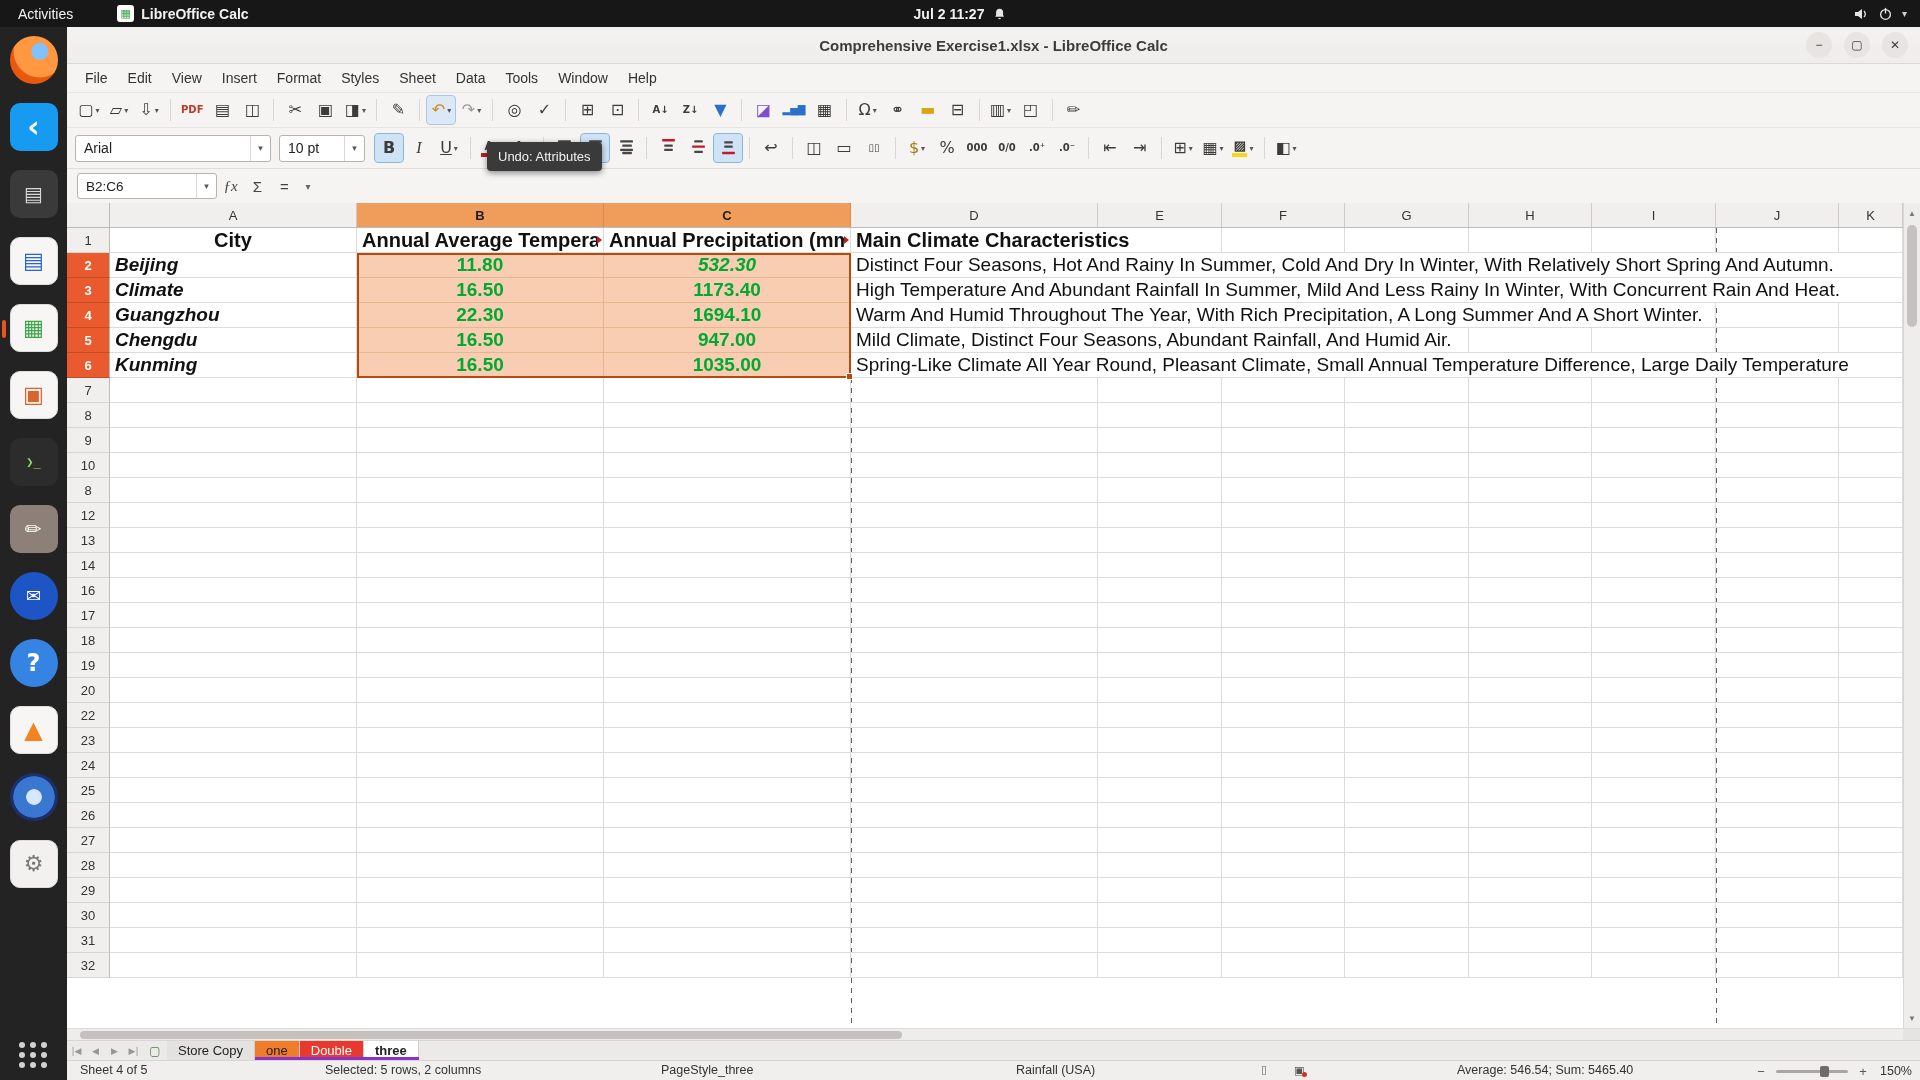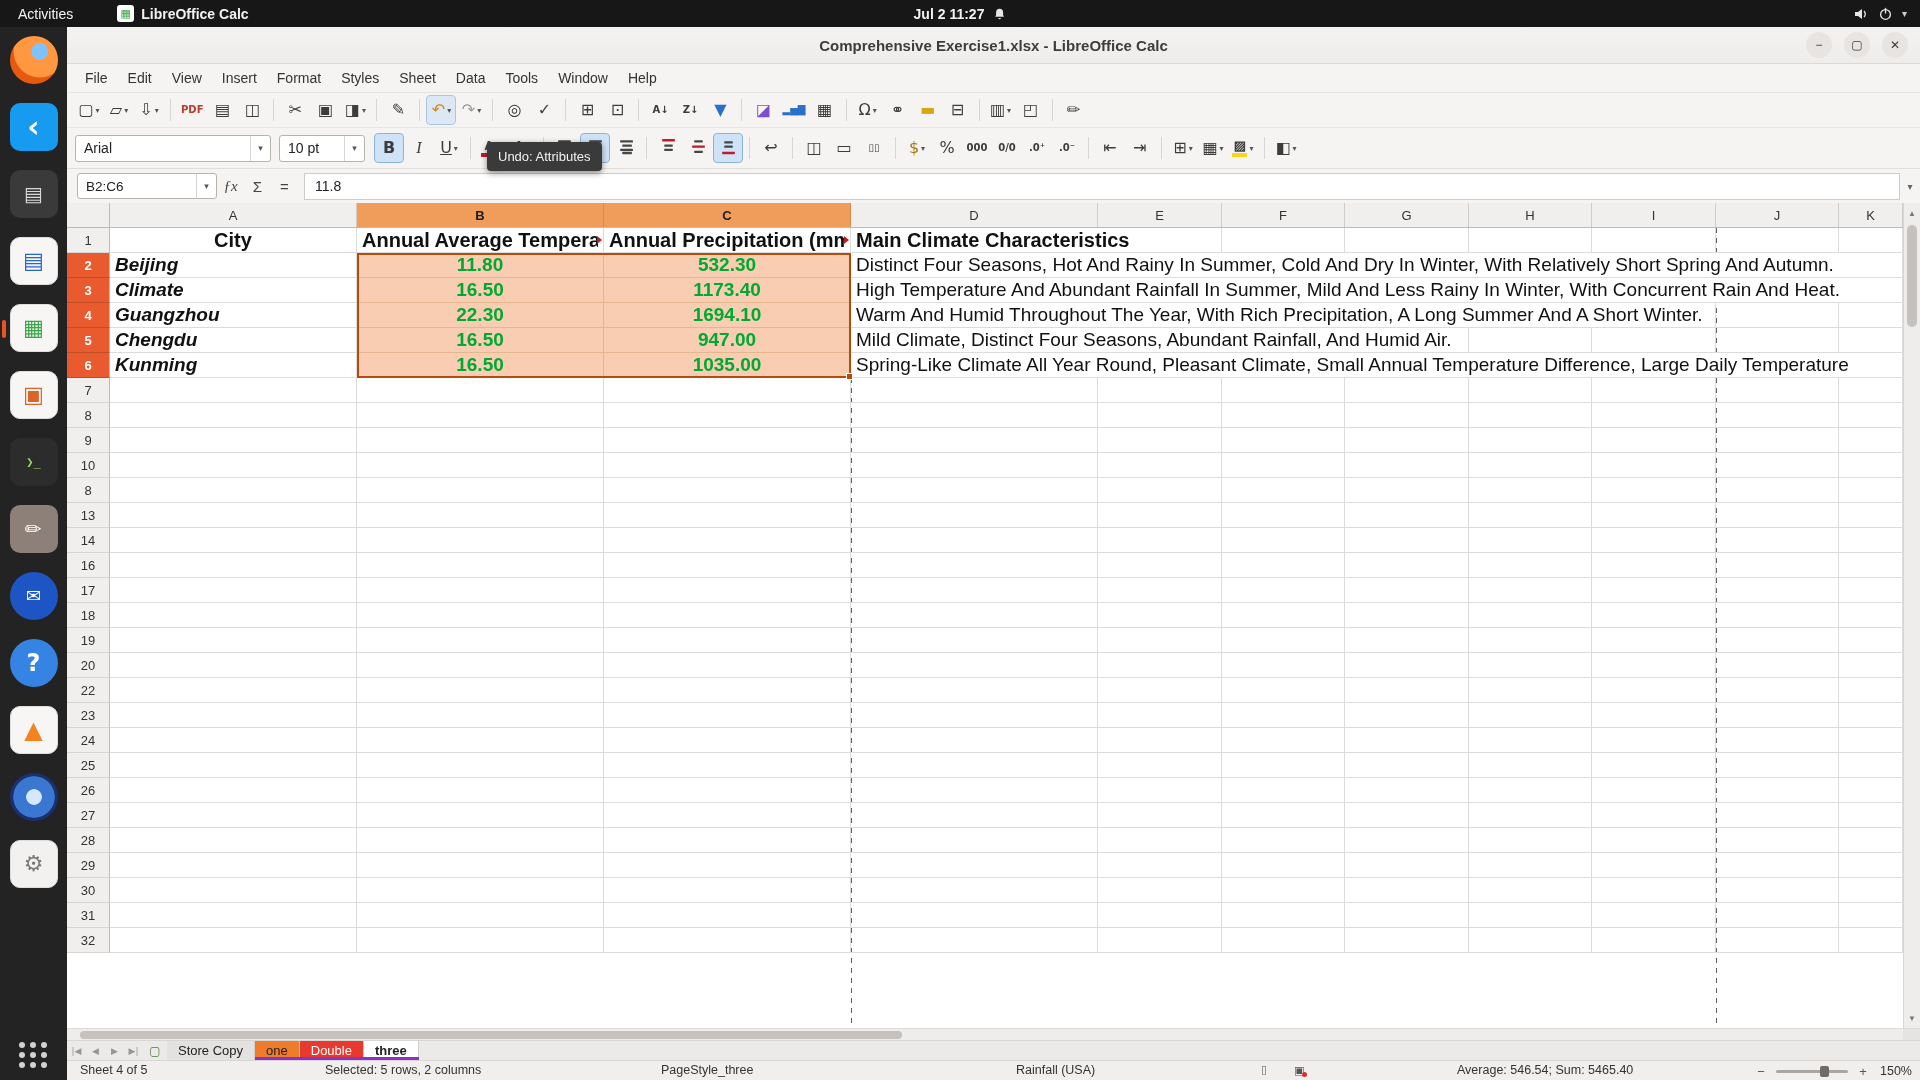--- a/index.html
+++ b/index.html
@@ -489,21 +489,20 @@
   </div>
 
   <div id="formulabar">
     <div id="name-box">
       <span class="val">B2:C6</span>
       <span class="drop">▾</span>
     </div>
     <span class="fb-btn" id="fb-fx">ƒx</span>
     <span class="fb-btn">Σ</span>
     <span class="fb-btn">=</span>
-    <div id="formula-input">11.8</div>
     <span class="fb-btn" id="fb-expand">▾</span>
   </div>
 
   <div id="sheet-area">
     <div id="col-headers">
         <div class="corner"></div>
         <div class="col-h" style="width: 247px;">A</div>
         <div class="col-h sel" style="width: 247px;">B</div>
         <div class="col-h sel" style="width: 247px;">C</div>
         <div class="col-h" style="width: 247px;">D</div>
@@ -537,21 +536,21 @@
           <div class="cell" style="width: 124px;"></div>
           <div class="cell" style="width: 123px;"></div>
           <div class="cell" style="width: 124px;"></div>
           <div class="cell" style="width: 123px;"></div>
           <div class="cell" style="width: 64px;"></div>
         </div>
         <div class="grid-row">
           <div class="row-h sel">2</div>
           <div class="cell name" style="width: 247px;">Beijing</div>
           <div class="cell insel" style="width: 247px;">11.80</div>
-          <div class="cell insel" style="width: 247px;">532.30</div>
+          <div class="cell insel" style="width: 247px; font-style: italic;">532.30</div>
           <div class="cell spillable" style="width: 247px;">
             <span class="spill">Distinct Four Seasons, Hot And Rainy In Summer, Cold And Dry In Winter, With Relatively Short Spring And Autumn.</span>
           </div>
           <div class="cell" style="width: 124px;"></div>
           <div class="cell" style="width: 123px;"></div>
           <div class="cell" style="width: 124px;"></div>
           <div class="cell" style="width: 123px;"></div>
           <div class="cell" style="width: 124px;"></div>
           <div class="cell" style="width: 123px;"></div>
           <div class="cell" style="width: 64px;"></div>
@@ -671,20 +670,34 @@
           <div class="cell" style="width: 124px;"></div>
           <div class="cell" style="width: 123px;"></div>
           <div class="cell" style="width: 124px;"></div>
           <div class="cell" style="width: 123px;"></div>
           <div class="cell" style="width: 124px;"></div>
           <div class="cell" style="width: 123px;"></div>
           <div class="cell" style="width: 64px;"></div>
         </div>
         <div class="grid-row">
           <div class="row-h">8</div>
+          <div class="cell" style="width: 247px;"></div>
+          <div class="cell" style="width: 247px;"></div>
+          <div class="cell" style="width: 247px;"></div>
+          <div class="cell" style="width: 247px;"></div>
+          <div class="cell" style="width: 124px;"></div>
+          <div class="cell" style="width: 123px;"></div>
+          <div class="cell" style="width: 124px;"></div>
+          <div class="cell" style="width: 123px;"></div>
+          <div class="cell" style="width: 124px;"></div>
+          <div class="cell" style="width: 123px;"></div>
+          <div class="cell" style="width: 64px;"></div>
+        </div>
+        <div class="grid-row">
+          <div class="row-h">12</div>
           <div class="cell" style="width: 247px;"></div>
           <div class="cell" style="width: 247px;"></div>
           <div class="cell" style="width: 247px;"></div>
           <div class="cell" style="width: 247px;"></div>
           <div class="cell" style="width: 124px;"></div>
           <div class="cell" style="width: 123px;"></div>
           <div class="cell" style="width: 124px;"></div>
           <div class="cell" style="width: 123px;"></div>
           <div class="cell" style="width: 124px;"></div>
           <div class="cell" style="width: 123px;"></div>

